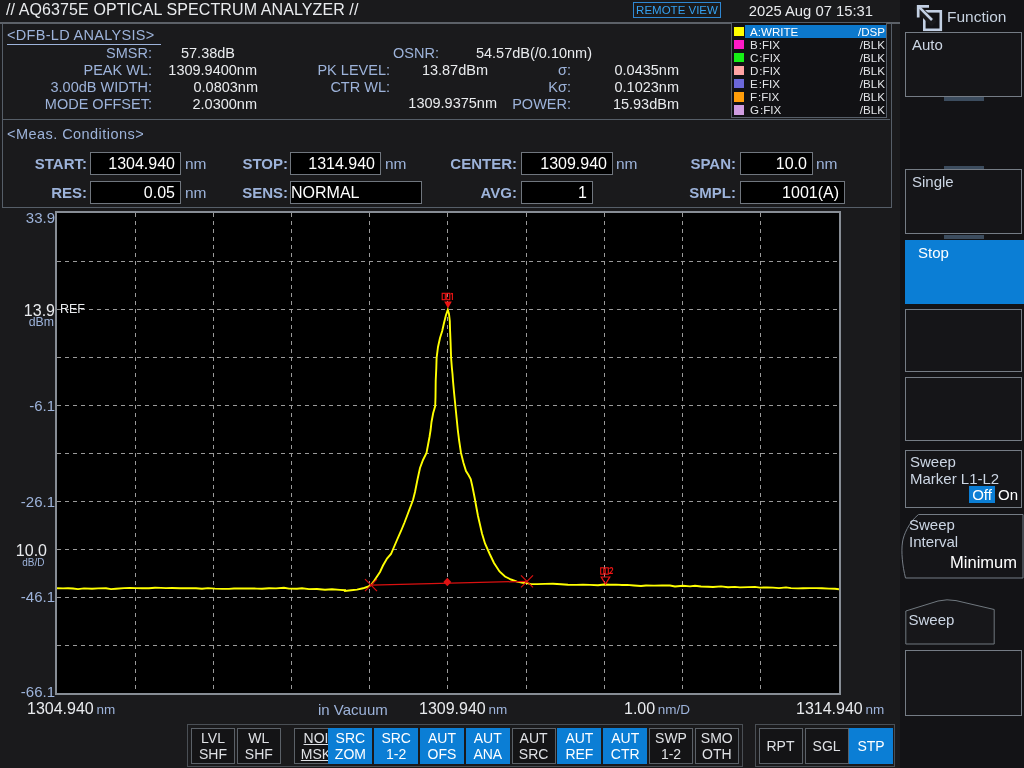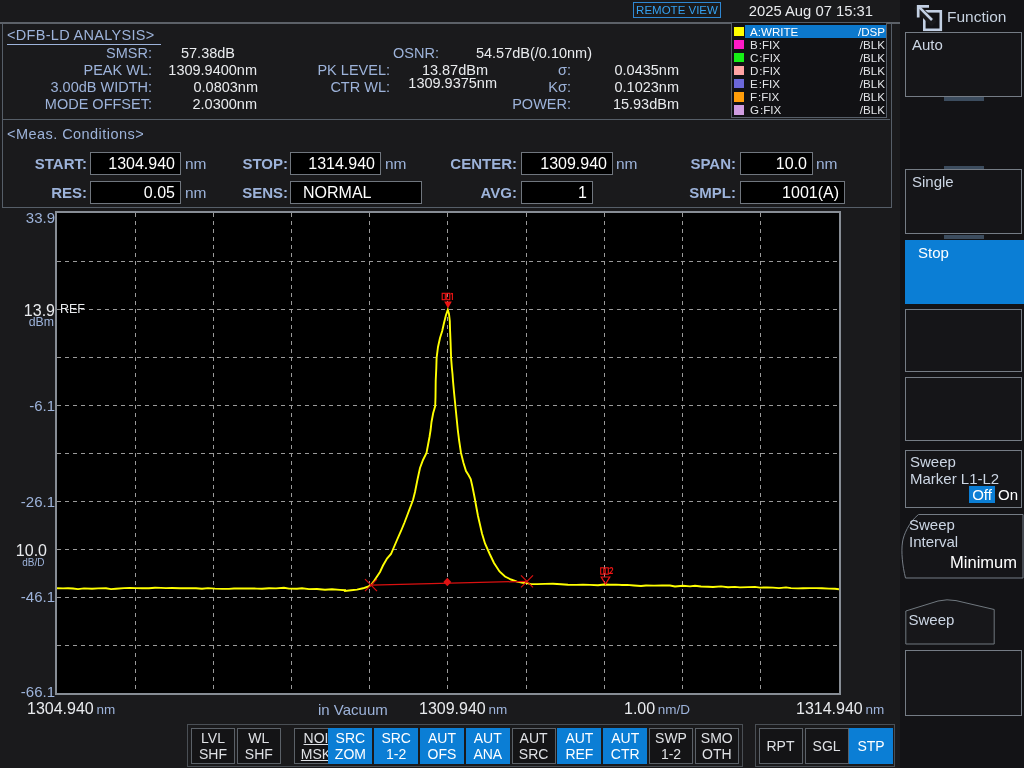--- a/index.html
+++ b/index.html
@@ -19,20 +19,21 @@
   .notch{position:absolute;left:944px;width:40px;height:4px;background:#3c4c5e;}
   .tbtn{position:absolute;width:44px;height:36px;background:#141416;border:1px solid #5b6168;
         box-sizing:border-box;color:#dfe1e5;font-size:14px;line-height:16px;text-align:center;
         display:flex;align-items:center;justify-content:center;}
   .tblue{background:#0b7ed5;border:1px solid #0b7ed5;color:#fff;}
 </style>
 </head>
 <body>
 <div class="page">
 
+  <div class="abs wht" style="left:6px;top:1px;font-size:16px;letter-spacing:0.1px;white-space:nowrap;">// AQ6375E OPTICAL SPECTRUM ANALYZER //</div>
   <div class="abs" style="left:633px;top:2px;width:86px;height:14px;border:1px solid #2f87d2;color:#35a0ef;font-size:11.5px;line-height:14px;text-align:center;">REMOTE VIEW</div>
   <div class="abs wht" style="right:151px;top:3px;font-size:14.8px;white-space:nowrap;">2025 Aug 07 15:31</div>
   <div class="abs" style="left:0;top:22px;width:900px;height:2px;background:#5c6168;"></div>
 
   <div class="abs" style="left:2px;top:23px;width:888px;height:184px;border-left:1px solid #565e68;border-right:1px solid #565e68;border-bottom:1px solid #565e68;"></div>
   <div class="abs" style="left:2px;top:119px;width:888px;height:1px;background:#565e68;"></div>
 
   <div class="abs lbl t14" style="left:7px;top:27px;border-bottom:1px solid #9db3da;padding-bottom:1px;padding-right:7px;letter-spacing:0.3px;">&lt;DFB-LD ANALYSIS&gt;</div>
 
   <div class="abs lbl t14 r" style="right:872px;top:45px;">SMSR:</div>
@@ -43,21 +44,21 @@
   <div class="abs lbl t14 r" style="right:872px;top:62px;">PEAK WL:</div>
   <div class="abs wht t14 r" style="right:767px;top:62px;">1309.9400nm</div>
   <div class="abs lbl t14 r" style="right:634px;top:62px;">PK LEVEL:</div>
   <div class="abs wht t14 r" style="right:536px;top:62px;">13.87dBm</div>
   <div class="abs lbl t14 r" style="right:453px;top:62px;">σ:</div>
   <div class="abs wht t14 r" style="right:345px;top:62px;">0.0435nm</div>
 
   <div class="abs lbl t14 r" style="right:872px;top:79px;">3.00dB WIDTH:</div>
   <div class="abs wht t14 r" style="right:766px;top:79px;">0.0803nm</div>
   <div class="abs lbl t14 r" style="right:634px;top:79px;">CTR WL:</div>
-  <div class="abs wht t14 r" style="right:527px;top:75px;">1309.9375nm</div>
+  <div class="abs wht t14 r" style="right:527px;top:95px;">1309.9375nm</div>
   <div class="abs lbl t14 r" style="right:453px;top:79px;">Kσ:</div>
   <div class="abs wht t14 r" style="right:345px;top:79px;">0.1023nm</div>
 
   <div class="abs lbl t14 r" style="right:872px;top:96px;">MODE OFFSET:</div>
   <div class="abs wht t14 r" style="right:767px;top:96px;">2.0300nm</div>
   <div class="abs lbl t14 r" style="right:453px;top:96px;">POWER:</div>
   <div class="abs wht t14 r" style="right:345px;top:96px;">15.93dBm</div>
 
   <div class="abs" style="left:731px;top:22px;width:156px;height:96px;border:1px solid #565e68;background:#111114;box-sizing:border-box;"></div>
   <div class="abs" style="left:745px;top:24.6px;width:141px;height:13.4px;background:#0c78cc;"></div>
@@ -86,21 +87,21 @@
   <div class="abs lbl t15 r" style="right:507px;top:155px;">CENTER:</div>
   <div class="vbox" style="left:521px;top:152px;width:92px;height:23px;text-align:right;padding-right:5px;">1309.940</div>
   <div class="abs lbl" style="left:616px;top:155px;font-size:15.5px;">nm</div>
   <div class="abs lbl t15 r" style="right:288px;top:155px;">SPAN:</div>
   <div class="vbox" style="left:740px;top:152px;width:73px;height:23px;text-align:right;padding-right:5px;">10.0</div>
   <div class="abs lbl" style="left:816px;top:155px;font-size:15.5px;">nm</div>
   <div class="abs lbl t15 r" style="right:937px;top:184px;">RES:</div>
   <div class="vbox" style="left:90px;top:181px;width:91px;height:23px;text-align:right;padding-right:5px;">0.05</div>
   <div class="abs lbl" style="left:185px;top:184px;font-size:15.5px;">nm</div>
   <div class="abs lbl t15 r" style="right:736px;top:184px;">SENS:</div>
-  <div class="vbox" style="left:290px;top:181px;width:132px;height:23px;padding-left:12px;">NORMAL</div>
+  <div class="vbox" style="left:290px;top:181px;width:132px;height:23px;padding-left:0;">NORMAL</div>
   <div class="abs lbl t15 r" style="right:507px;top:184px;">AVG:</div>
   <div class="vbox" style="left:521px;top:181px;width:72px;height:23px;text-align:right;padding-right:5px;">1</div>
   <div class="abs lbl t15 r" style="right:288px;top:184px;">SMPL:</div>
   <div class="vbox" style="left:740px;top:181px;width:105px;height:23px;text-align:right;padding-right:5px;">1001(A)</div>
 
   <div class="abs" style="left:55px;top:211px;width:786px;height:484px;border:2px solid #878d95;background:#000;box-sizing:border-box;"></div>
   <svg class="abs" style="left:57px;top:213px;" width="782" height="480" viewBox="0 0 782 480">
     <g stroke="#9a9a9a" stroke-width="1" stroke-dasharray="4,4" shape-rendering="crispEdges">
       <line x1="78.5" y1="0" x2="78.5" y2="480"></line>
         <line x1="156.5" y1="0" x2="156.5" y2="480"></line>

